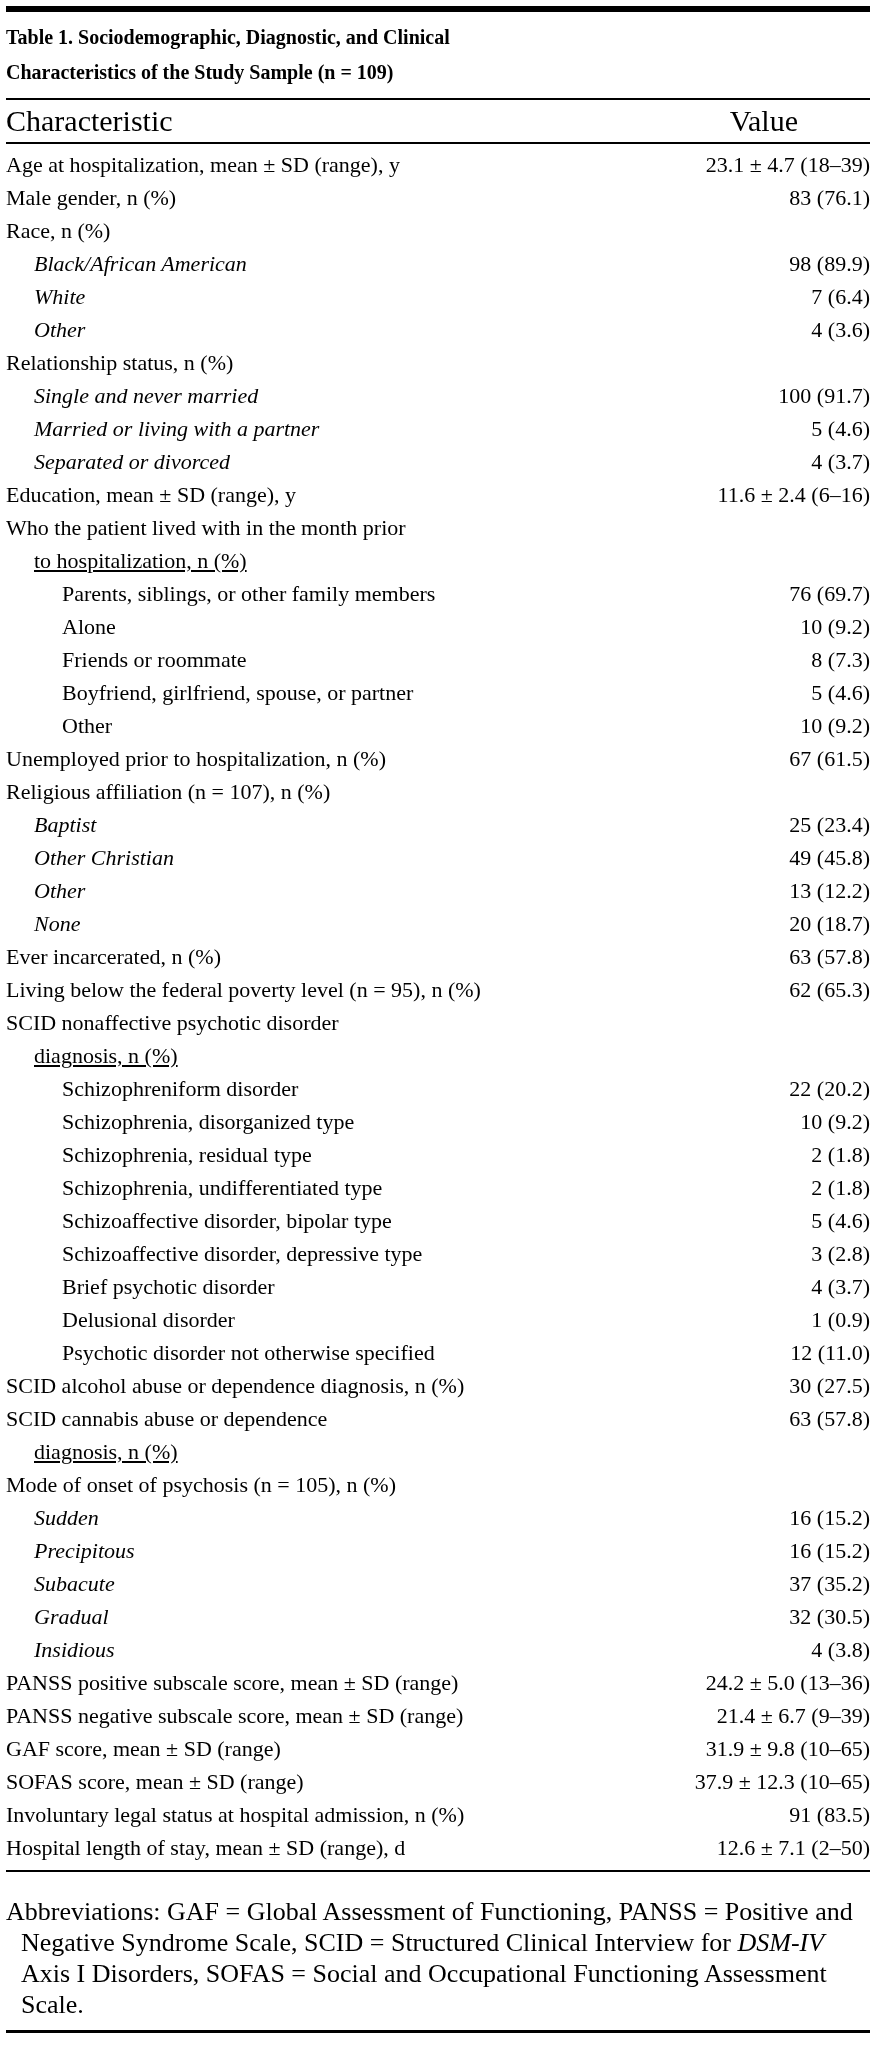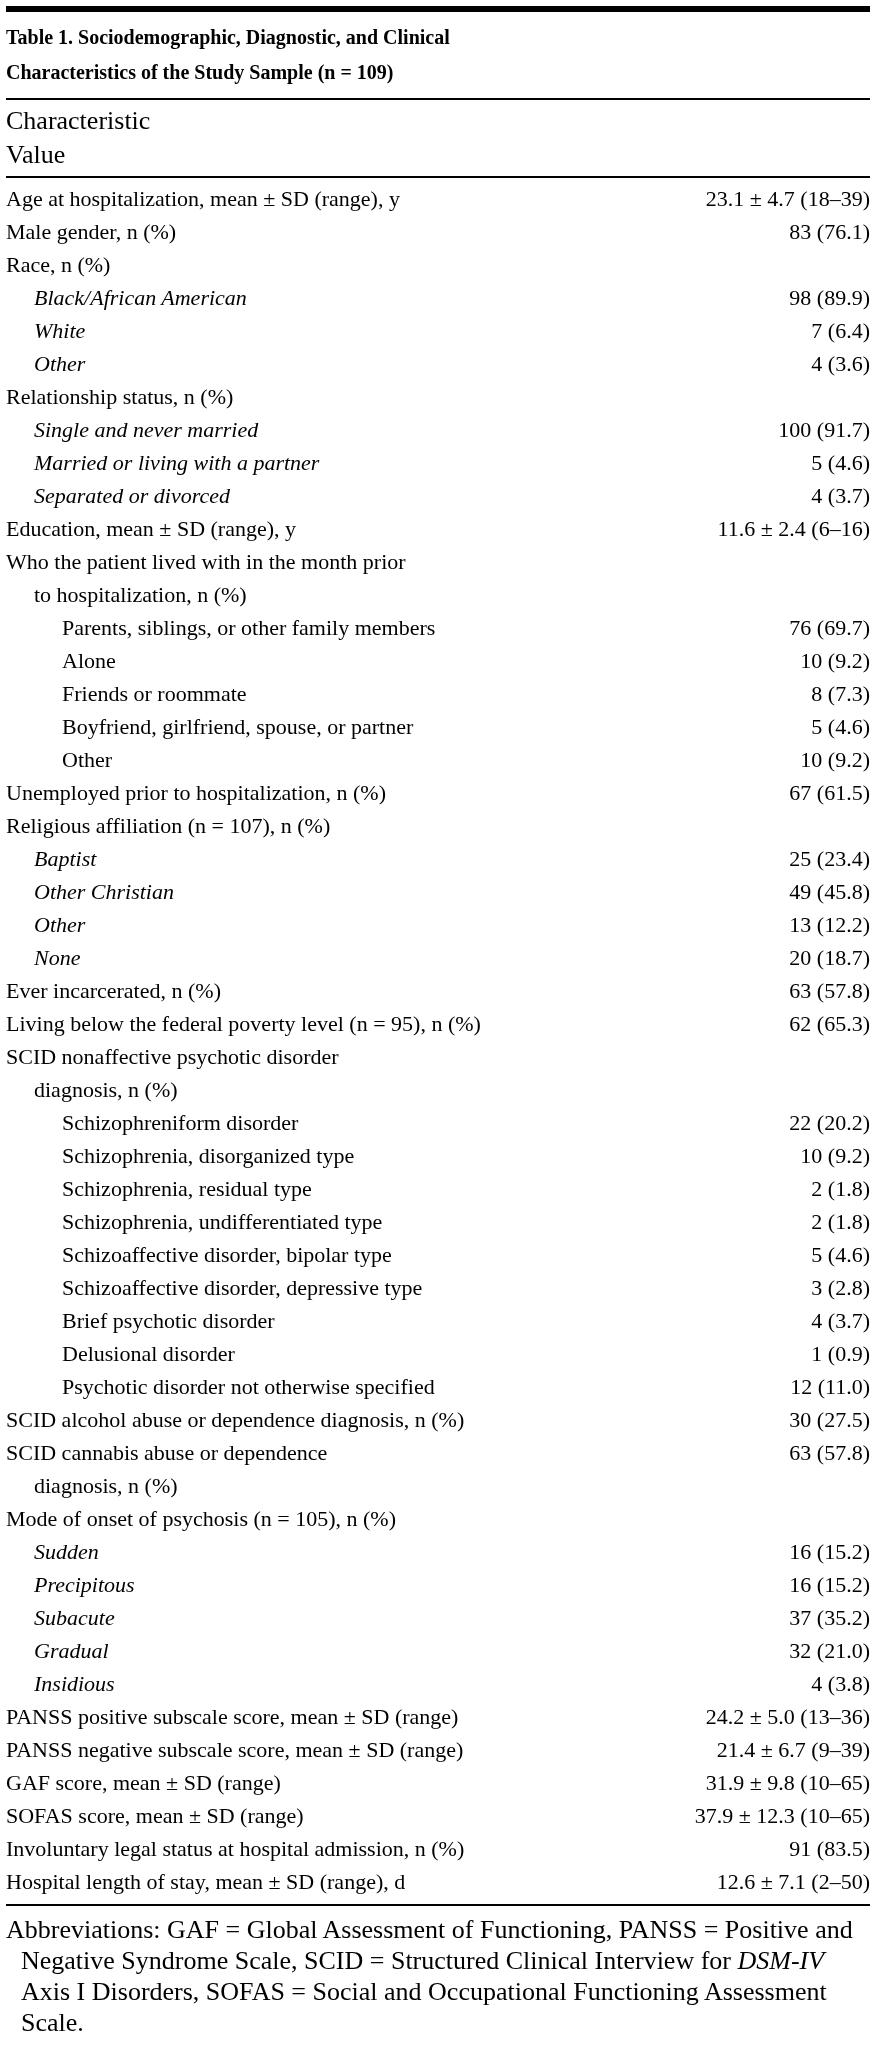--- a/index.html
+++ b/index.html
@@ -9,31 +9,31 @@
     font-family: "Liberation Serif", "DejaVu Serif", serif;
   }
   .page { width: 879px; padding: 6px 9px 0 6px; box-sizing: border-box; }
   .rule { background: #000000; }
   .rule-top { height: 6px; margin-bottom: 6px; }
   .rule-thin { height: 2px; }
   .rule-bottom { height: 3px; }
   .table-title { font-weight: bold; font-size: 20px; line-height: 35px; padding: 2px 0 8px 0; }
   .header-row {
     display: flex; justify-content: space-between; align-items: baseline;
-    font-size: 26px; line-height: 34px; padding: 4px 0; flex-direction: column;
+    font-size: 30px; line-height: 34px; padding: 4px 0;
   }
   .header-value { padding-right: 72px; }
   .rows { padding: 4px 0 6px 0; }
   .row { display: flex; align-items: flex-start; font-size: 22px; line-height: 33px; }
   .row .label { flex: 1 1 auto; }
   .row .value { flex: 0 0 auto; white-space: nowrap; padding-left: 8px; }
   .row.indent-1 .label { padding-left: 28px; font-style: italic; }
   .row.indent-2 .label { padding-left: 56px; }
-  .label .cont { padding-left: 28px; }
-  .footnote { font-size: 26px; line-height: 31px; padding: 8px 0 10px 15px; text-indent: -15px; }
+  .label .cont { padding-left: 28px; text-decoration: underline; }
+  .footnote { font-size: 26px; line-height: 31px; padding: 8px 0 10px 15px; text-indent: -15px; margin-top: 16px; }
   .footnote .italic { font-style: italic; }
 </style>
 </head>
 <body>
 
 <div class="page">
   <div class="rule rule-top"></div>
 
   <div class="table-title">
     <div>Table 1. Sociodemographic, Diagnostic, and Clinical</div>
@@ -296,21 +296,21 @@
       <div class="row indent-1">
         <div class="label">
           <div>Subacute</div>
         </div>
         <div class="value">37 (35.2)</div>
       </div>
       <div class="row indent-1">
         <div class="label">
           <div>Gradual</div>
         </div>
-        <div class="value">32 (21.0)</div>
+        <div class="value">32 (30.5)</div>
       </div>
       <div class="row indent-1">
         <div class="label">
           <div>Insidious</div>
         </div>
         <div class="value">4 (3.8)</div>
       </div>
       <div class="row indent-0">
         <div class="label">
           <div>PANSS positive subscale score, mean ± SD (range)</div>

